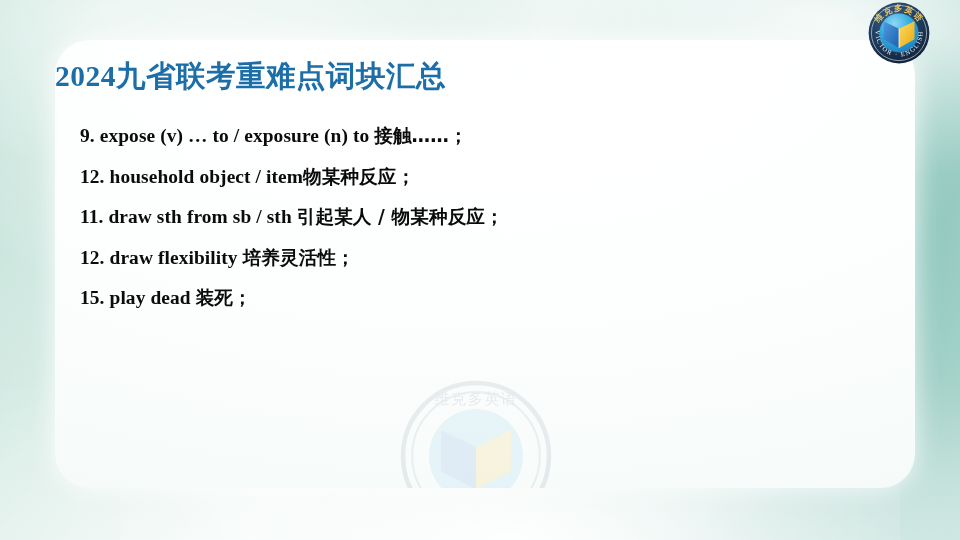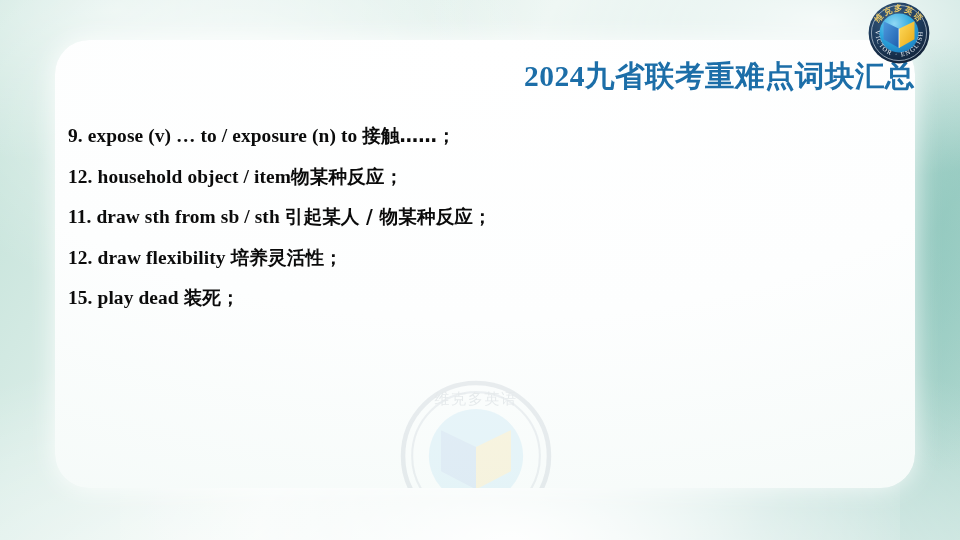--- a/index.html
+++ b/index.html
@@ -76,21 +76,21 @@
     opacity: 0.13;
     pointer-events: none;
   }
 
   
   .title {
     position: absolute;
     left: 0;
     top: 17px;
     width: 100%;
-    text-align: right;
+    text-align: left;
     font-size: 29.5px;
     font-weight: 700;
     letter-spacing: 0.5px;
     color: #1c6ea8;
     text-shadow: 0 1px 0 rgba(255,255,255,0.9);
     white-space: nowrap;
   }
 
   
   .phrase-list {
@@ -101,20 +101,21 @@
   }
 
   .phrase-line {
     font-size: 19.4px;
     font-weight: 700;
     color: #0b0b0b;
     line-height: 40.6px;
     height: 40.6px;
     white-space: nowrap;
     letter-spacing: 0.1px;
+    margin-left: 12px;
   }
   .phrase-line .cn {
     font-family: "DejaVu Sans", "Liberation Sans", sans-serif;
     font-weight: 700;
     font-size: 18.6px;
   }
 
   
   .logo-badge {
     position: absolute;

